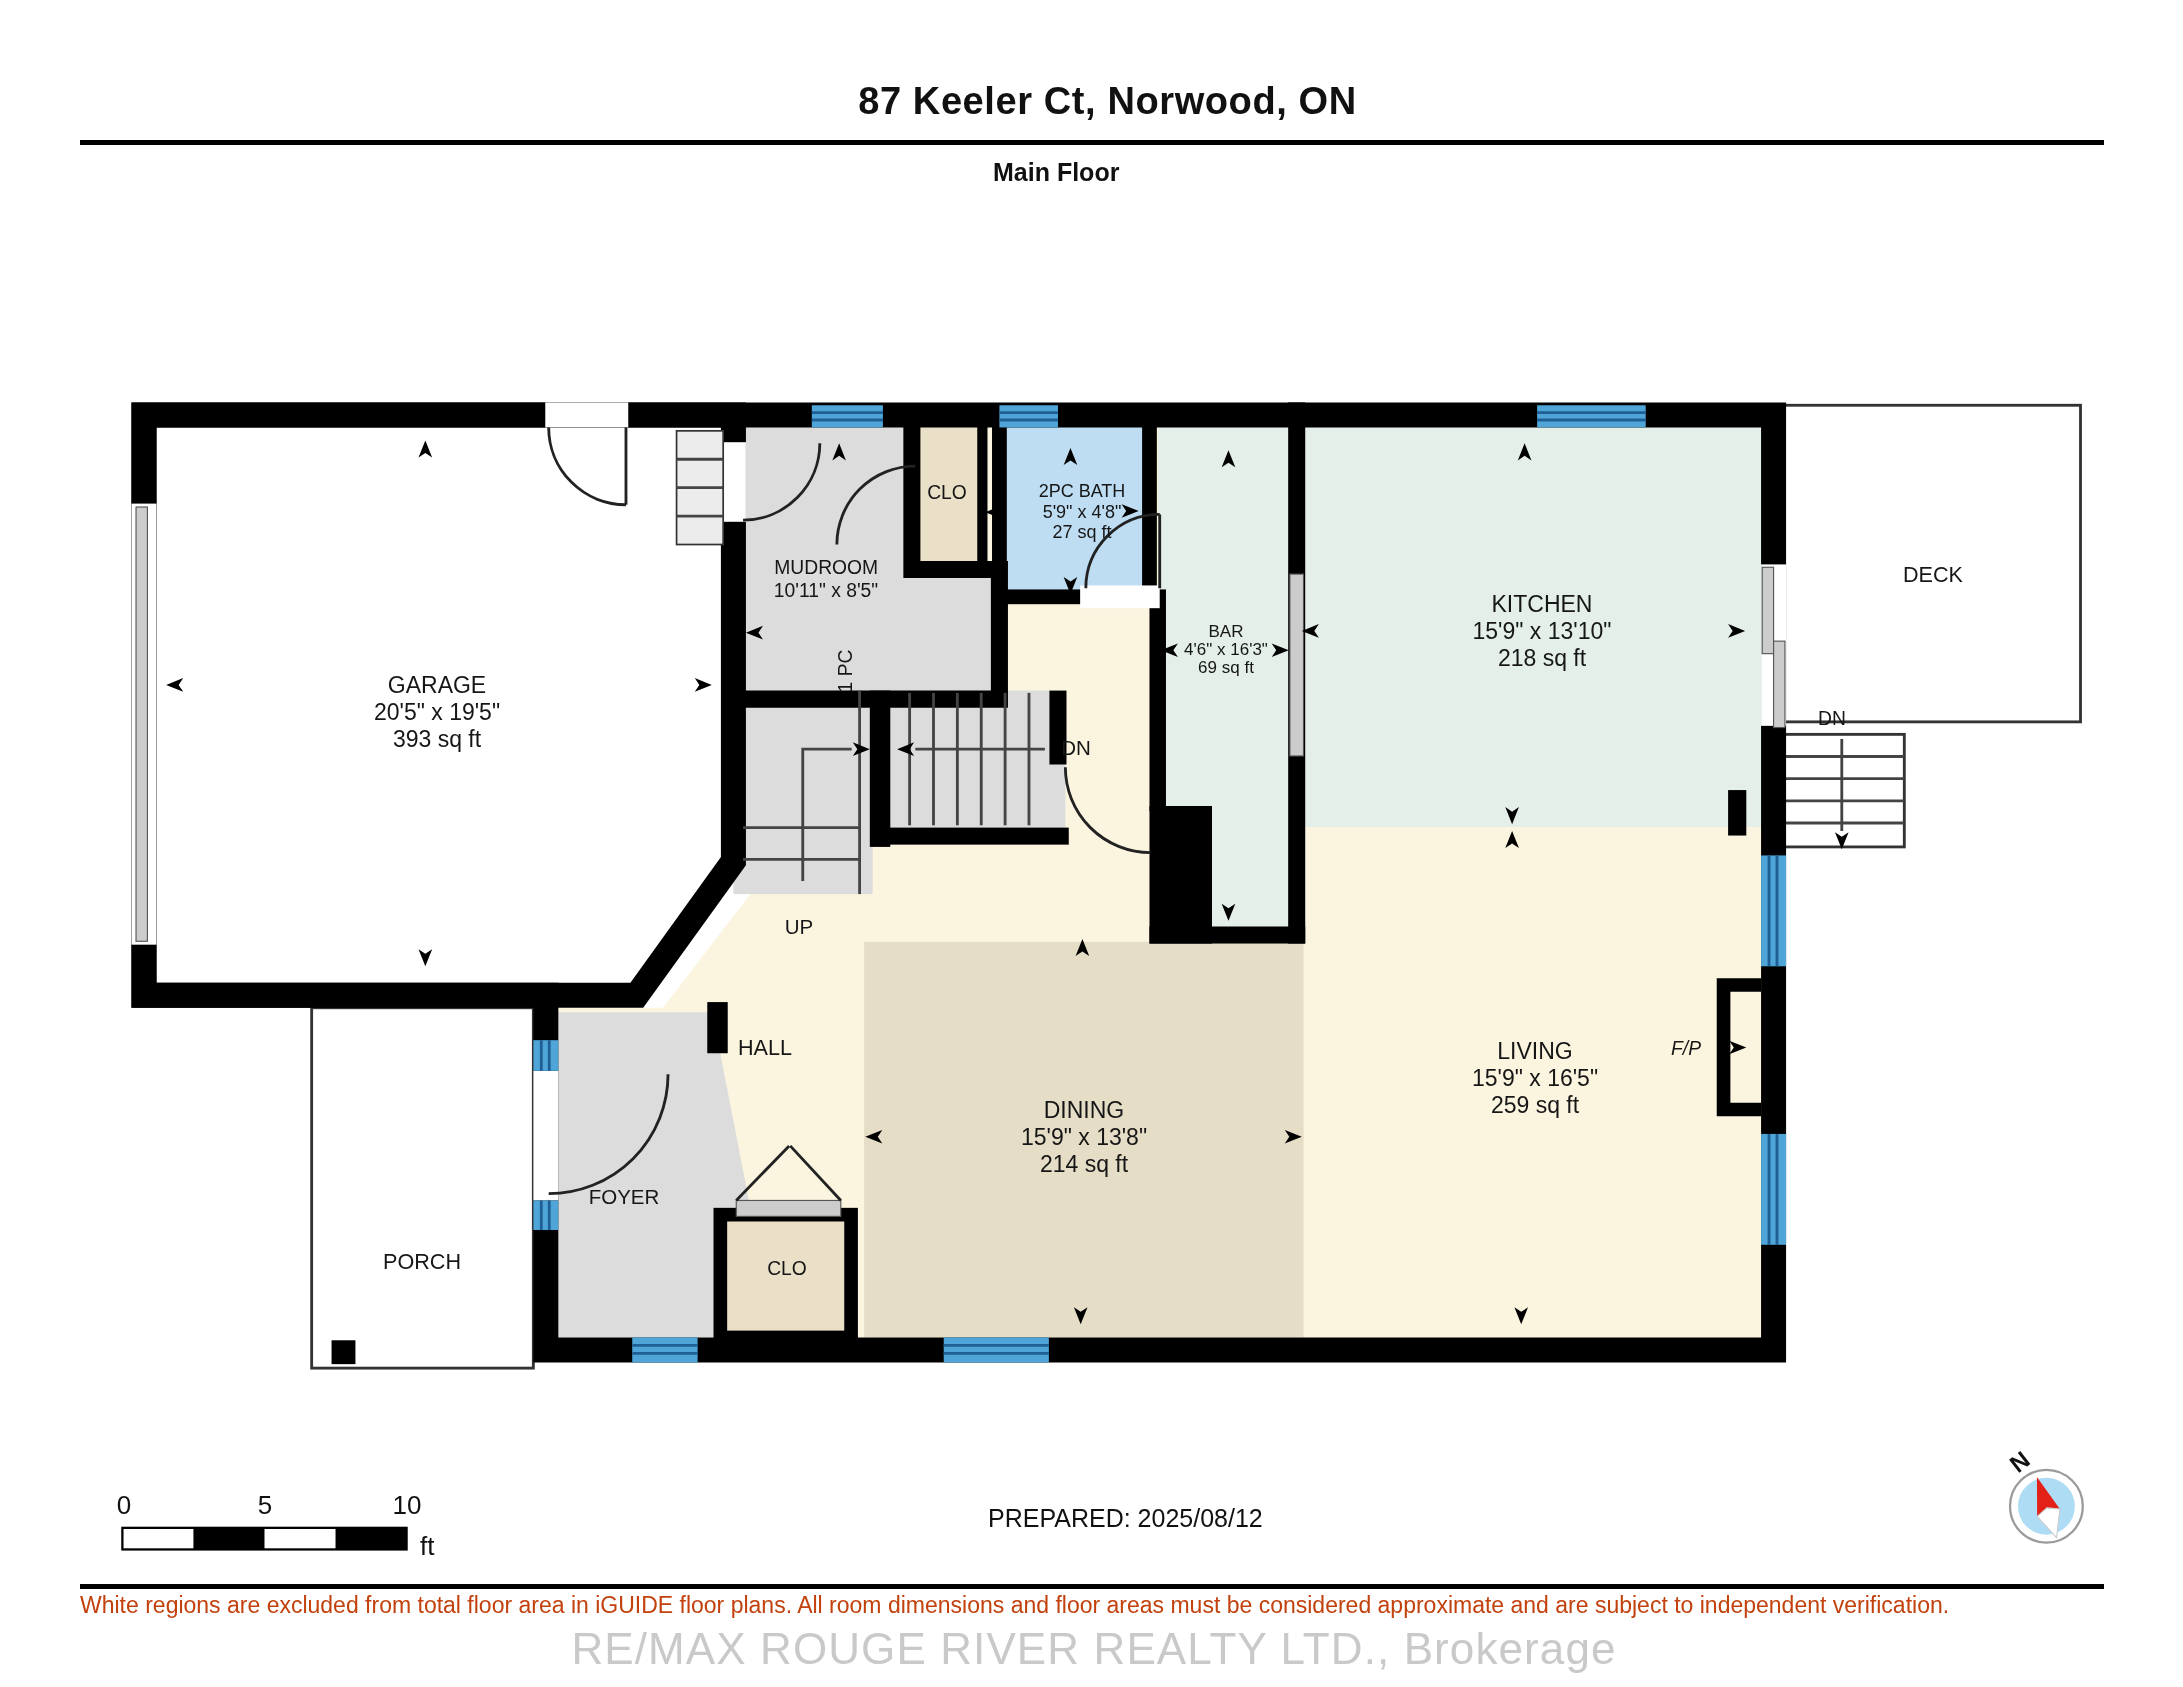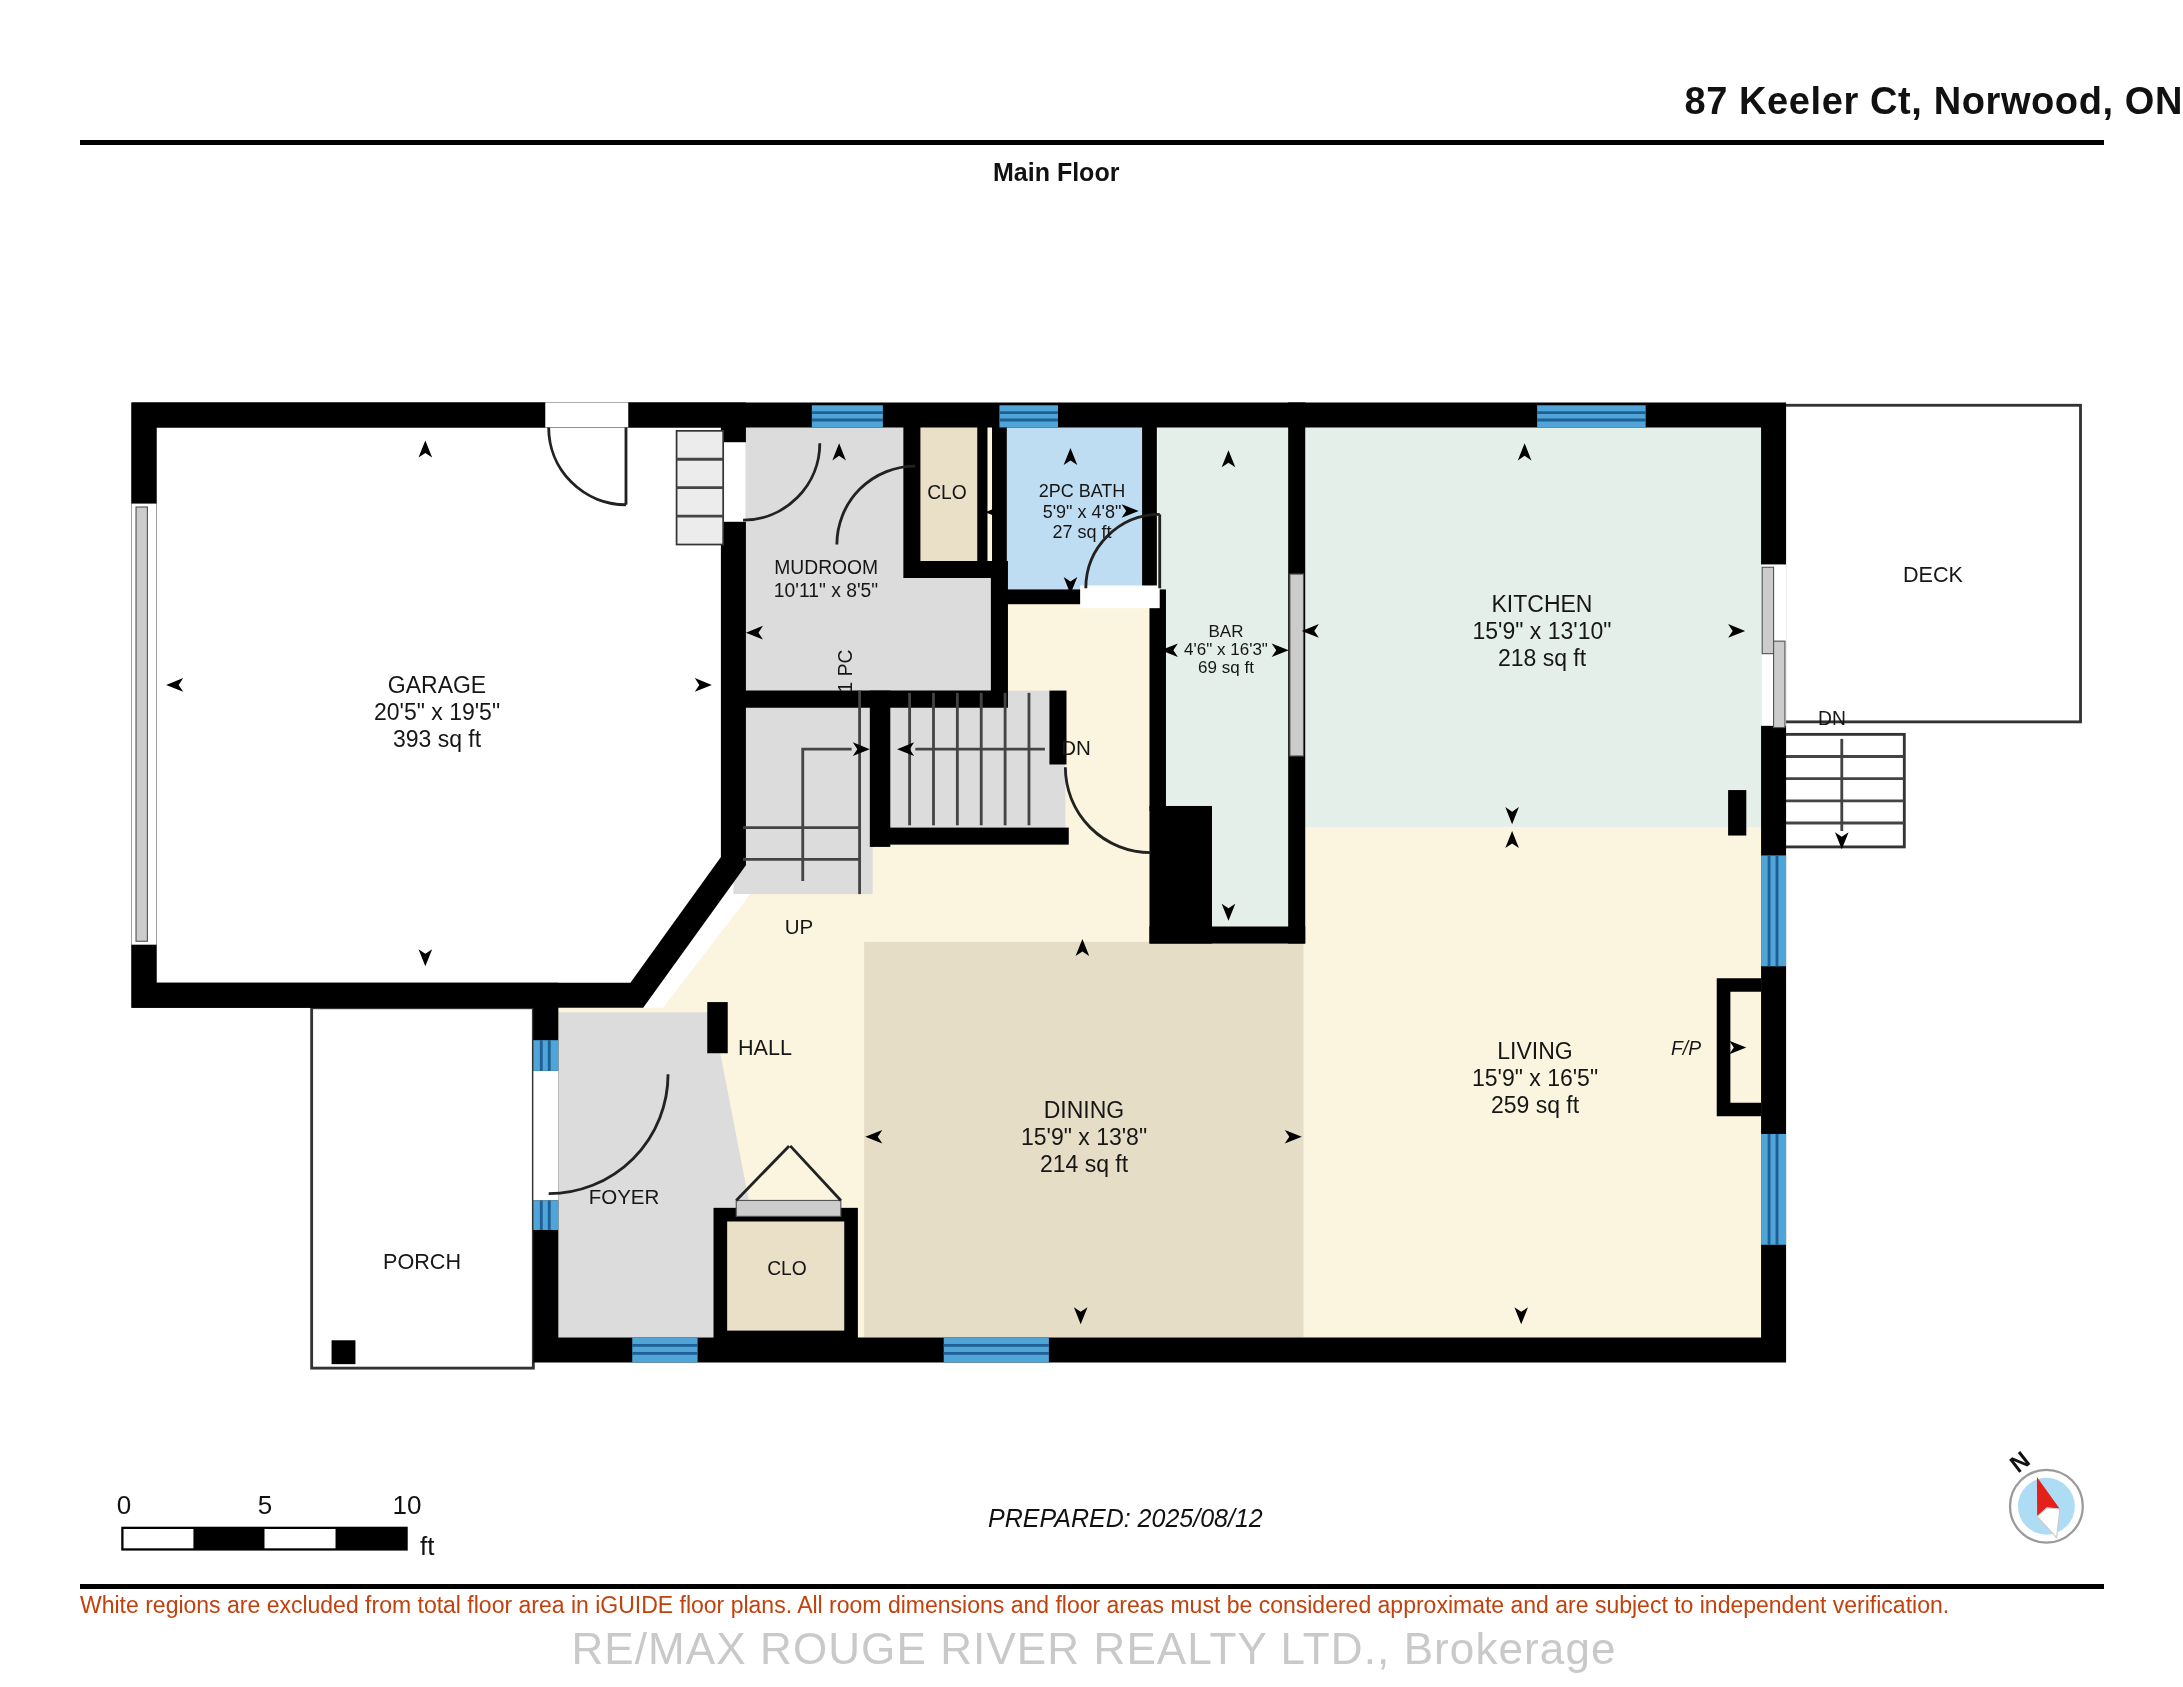--- a/index.html
+++ b/index.html
@@ -1,40 +1,40 @@
 <!DOCTYPE html>
 <html style="--wall: #000000; --window-blue: #4fa5d8; --window-line: #1f5f93; --floor-cream: #fbf5e0; --floor-tan: #e6ddc7; --floor-gray: #dcdcdc; --floor-mint: #e3efe8; --floor-bath-blue: #bedcf2; --floor-closet-beige: #eae0c8; --door-gray: #cccccc; --watermark-gray: #c9c9c9; --compass-red: #e32119; --compass-blue: #aedcf5;font-size:9px"><head>
 <meta charset="utf-8">
 <style>
   html,body{margin:0;padding:0;background:#fff;}
   .page{position:relative;width:2183px;height:1687px;background:#fff;overflow:hidden;
         font-family:"Liberation Sans","DejaVu Sans",sans-serif;color:#111;}
   svg{position:absolute;left:0;top:0;}
   
-  .title{position:absolute;left:0;right:0;top:80px;text-align:right;
+  .title{position:absolute;left:0;right:0;top:80px;text-align:center;
          font-size:38px;font-weight:bold;letter-spacing:0.6px;padding-left:32px;}
   .rule{position:absolute;left:80px;width:2024px;height:4.5px;background:#000;}
   .rule-top{top:140px;}
   .rule-bottom{top:1584px;}
   .floor-label{position:absolute;left:993px;top:158px;font-size:25px;font-weight:bold;}
   .area-lines{position:absolute;left:1136px;top:155px;font-size:25px;line-height:37px;}
   
   .lbl{position:absolute;transform:translate(-50%,-50%);text-align:center;
        white-space:nowrap;color:#161616;}
   .s40{font-size:23px;line-height:27px;}
   .s38{font-size:21.6px;line-height:25px;}
   .s36{font-size:20.5px;line-height:24px;}
   .s34{font-size:19.3px;line-height:23px;}
   .s32{font-size:18px;line-height:20.5px;}
   .s30{font-size:17px;line-height:18px;}
   .rot90{transform:translate(-50%,-50%) rotate(-90deg);}
   .nlabel{position:absolute;transform:translate(-50%,-50%) rotate(-38deg);
           font-size:24px;font-weight:bold;}
   
-  .prepared{position:absolute;left:988px;top:1504px;font-size:25px;font-style:italic;}
+  .prepared{position:absolute;left:988px;top:1504px;font-size:25px;}
   .scale-num{position:absolute;transform:translate(-50%,0);font-size:26px;}
   .scale-ft{position:absolute;font-size:26px;}
   .disclaimer{position:absolute;left:80px;top:1592px;font-size:23px;color:#c2410c;}
   .watermark{position:absolute;left:1094px;top:1649px;transform:translate(-50%,-50%);
              font-size:44px;color:var(--watermark-gray);letter-spacing:1.1px;white-space:nowrap;}
   
   .f-cream{fill:var(--floor-cream);}
   .f-white{fill:#ffffff;}
   .f-tan{fill:var(--floor-tan);}
   .f-gray{fill:var(--floor-gray);}

